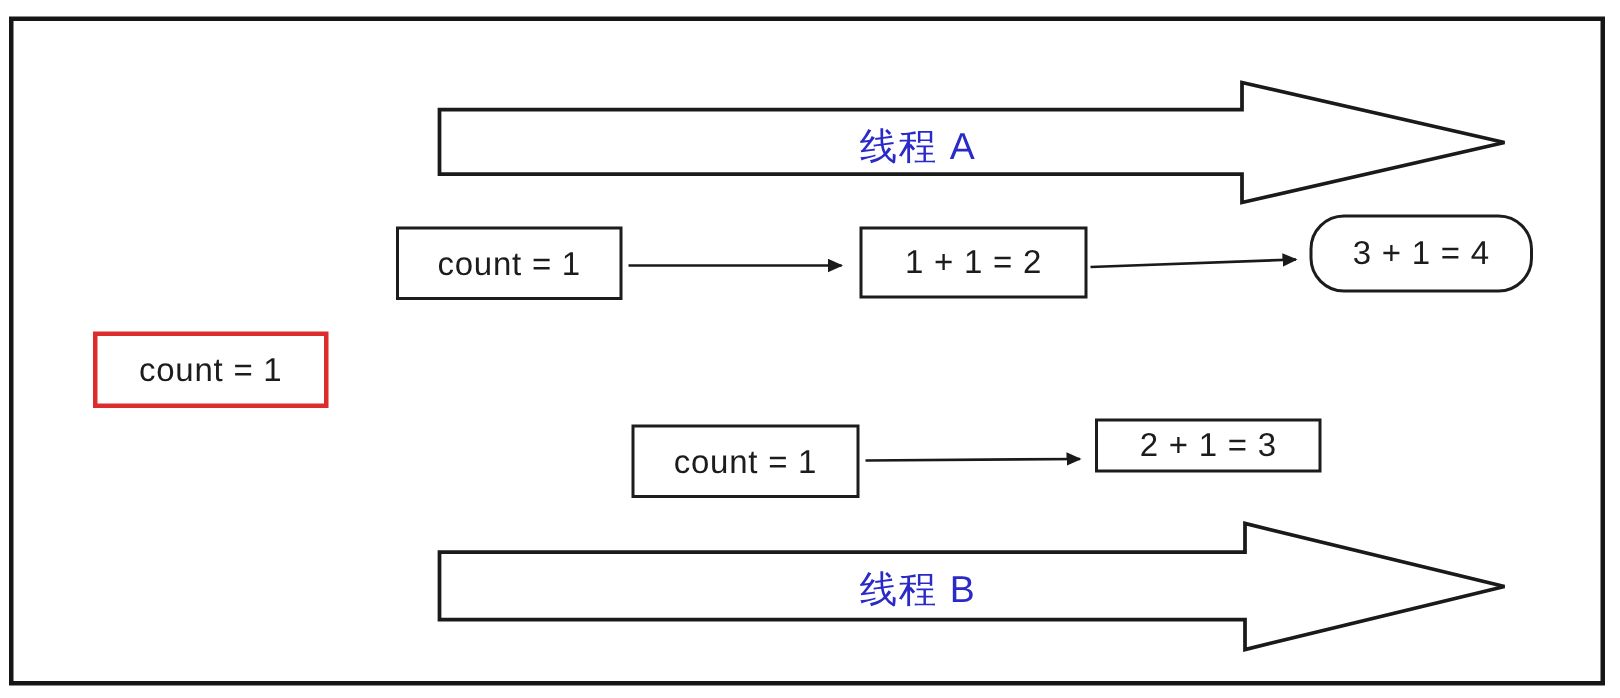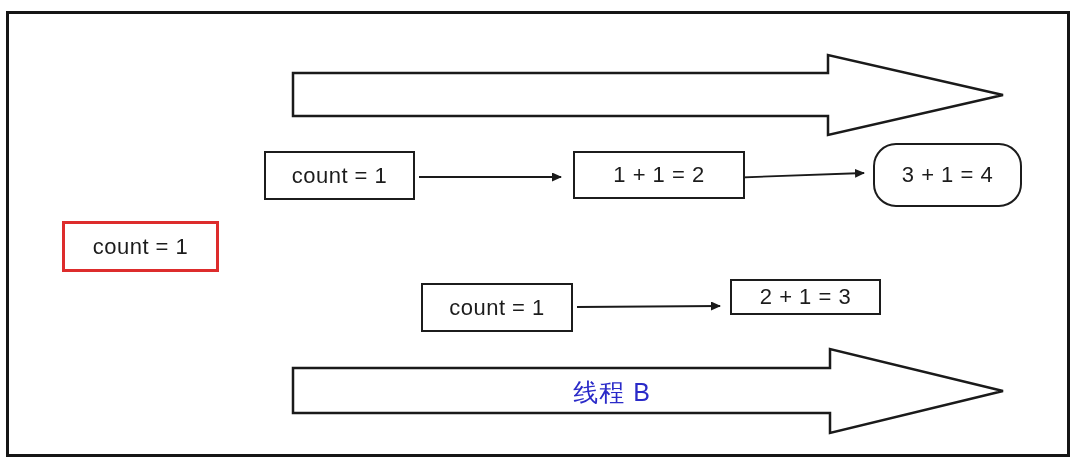--- a/index.html
+++ b/index.html
@@ -71,29 +71,30 @@
 
     <polygon points="293,73 828,73 828,55 1003,95 828,135 828,116 293,116" fill="#ffffff" stroke="#1a1a1a" stroke-width="2.5" stroke-linejoin="miter"></polygon>
 
     <polygon points="293,368 830,368 830,349 1003,391 830,433 830,413 293,413" fill="#ffffff" stroke="#1a1a1a" stroke-width="2.5" stroke-linejoin="miter"></polygon>
 
     <line x1="419" y1="177" x2="561" y2="177" stroke="#1a1a1a" stroke-width="1.8" marker-end="url(#arrowhead)"></line>
     <line x1="727" y1="178" x2="864" y2="173" stroke="#1a1a1a" stroke-width="1.8" marker-end="url(#arrowhead)"></line>
     <line x1="577" y1="307" x2="720" y2="306" stroke="#1a1a1a" stroke-width="1.8" marker-end="url(#arrowhead)"></line>
   </svg>
 
+  <div class="thread-label" style="left:492px; top:81px;">线程 A</div>
   <div class="thread-label" style="left:492px; top:376px;">线程 B</div>
 
   <div class="node" style="left:264px; top:151px; width:151px; height:49px;">
     <span>count = 1</span>
   </div>
-  <div class="node" style="left:573px; top:151px; width:172px; height:48px;">
+  <div class="node" style="left:573px; top:151px; width:152px; height:48px;">
     <span>1 + 1 = 2</span>
   </div>
-  <div class="node" style="left:873px; top:143px; width:149px; height:64px;border-radius:23px;">
+  <div class="node" style="left:873px; top:143px; width:149px; height:52px;border-radius:23px;">
     <span>3 + 1 = 4</span>
   </div>
 
   <div class="node highlight" style="left:62px; top:221px; width:157px; height:51px;">
     <span>count = 1</span>
   </div>
 
   <div class="node" style="left:421px; top:283px; width:152px; height:49px;">
     <span>count = 1</span>
   </div>

